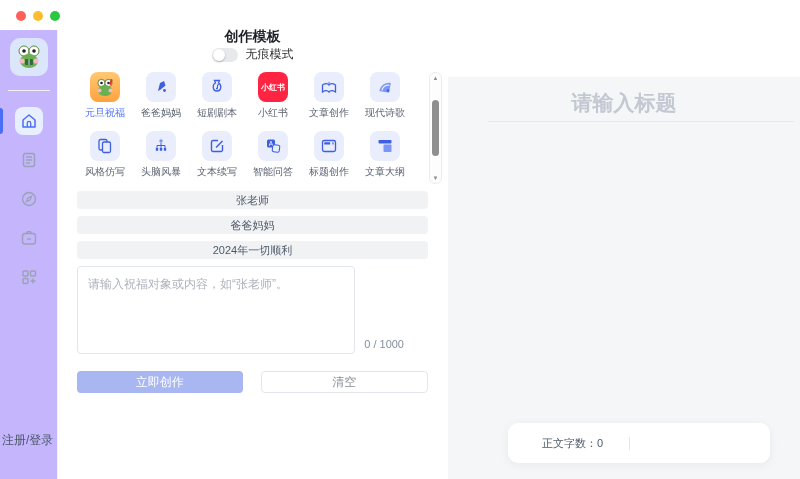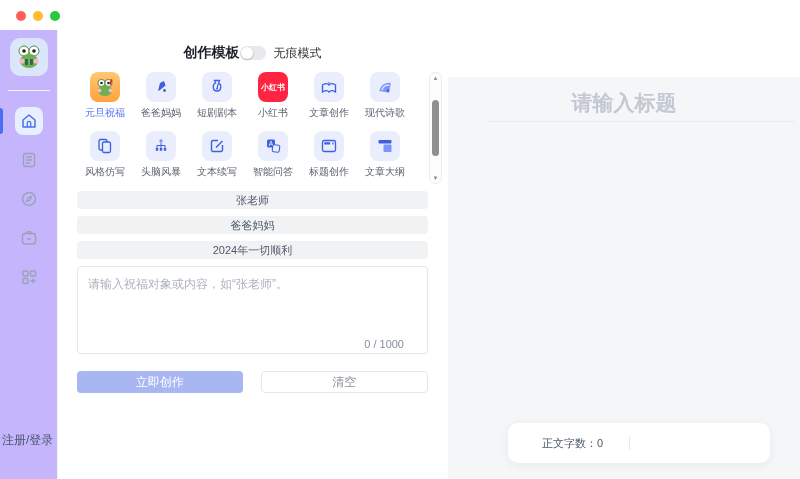--- a/index.html
+++ b/index.html
@@ -17,21 +17,21 @@
           display:flex;align-items:center;justify-content:center;overflow:hidden;}
   .sb-divider{position:absolute;left:8px;top:60px;width:42px;height:0;border-top:1px solid #f0f1f3;}
   .active-bar{position:absolute;left:0;top:78px;width:3px;height:26px;background:#4a6ef5;border-radius:0 3px 3px 0;}
   .nav-item{position:absolute;left:15px;width:28px;height:28px;border-radius:8px;
             display:flex;align-items:center;justify-content:center;cursor:pointer;}
   .nav-item.active{background:#e8efff;}
   .reg-login{position:absolute;left:2px;bottom:30px;font-size:12px;color:#4e5969;cursor:pointer;white-space:nowrap;}
   
   .left-panel{position:absolute;left:58px;top:30px;width:390px;bottom:0;background:#fff;}
   .lp-inner{padding:13px 20px 0 19px;position:relative;}
-  .lp-header{display:flex;align-items:center;justify-content:center;height:20px;}
+  .lp-header{display:flex;align-items:center;justify-content:flex-end;height:20px;flex-direction:column;}
   .lp-title{font-size:14px;font-weight:bold;color:#1d2129;}
   .incog{display:flex;align-items:center;gap:8px;}
   .toggle{width:26px;height:14px;border-radius:7px;background:#e7e9ed;position:relative;cursor:pointer;}
   .toggle .knob{position:absolute;left:1px;top:1px;width:12px;height:12px;border-radius:50%;background:#fff;
                 box-shadow:0 1px 2px rgba(0,0,0,.25);}
   .incog-label{font-size:12px;color:#333;}
   
   .grid-wrap{position:relative;margin-top:9px;height:108px;}
   .tpl-grid{display:grid;grid-template-columns:repeat(6,56px);grid-row-gap:11px;width:336px;}
   .tpl{display:flex;flex-direction:column;align-items:center;cursor:pointer;}
@@ -45,21 +45,21 @@
   .scrollbar{position:absolute;right:-14px;top:0;width:11px;height:106px;background:#fdfdfd;border:1px solid #ececec;
              border-radius:6px;display:flex;flex-direction:column;align-items:center;justify-content:space-between;padding:2px 0;}
   .sb-arrow{font-size:6px;color:#8c8c8c;line-height:6px;cursor:pointer;}
   .sb-thumb{width:7px;height:56px;border-radius:4px;background:#8f8f8f;cursor:grab;}
   
   .examples{margin-top:11px;}
   .ex-btn{height:18px;background:#f1f2f4;border-radius:4px;margin-bottom:7px;display:flex;align-items:center;
           justify-content:center;font-size:11px;color:#4e5969;cursor:pointer;}
   
   .ta-wrap{position:relative;margin-top:6px;}
-  textarea.inp{width:351px;height:88px;box-sizing:border-box;border:1px solid #e5e6eb;border-radius:4px;
+  textarea.inp{width:278px;height:88px;box-sizing:border-box;border:1px solid #e5e6eb;border-radius:4px;
                resize:none;padding:9px 10px;font-size:12px;color:#1d2129;outline:none;
                font-family:"Liberation Sans","DejaVu Sans",sans-serif;}
   textarea.inp::placeholder{color:#adb2bc;}
   .counter{position:absolute;right:24px;bottom:8px;font-size:11px;color:#868e9c;}
   
   .actions{display:flex;gap:18px;margin-top:13px;}
   .btn{flex:1;height:22px;border-radius:4px;font-size:12px;display:flex;align-items:center;justify-content:center;cursor:pointer;}
   .btn.primary{background:#a8b6f1;color:#fff;}
   .btn.ghost{background:#fff;border:1px solid #e5e6eb;color:#8a9099;box-sizing:border-box;}
   

